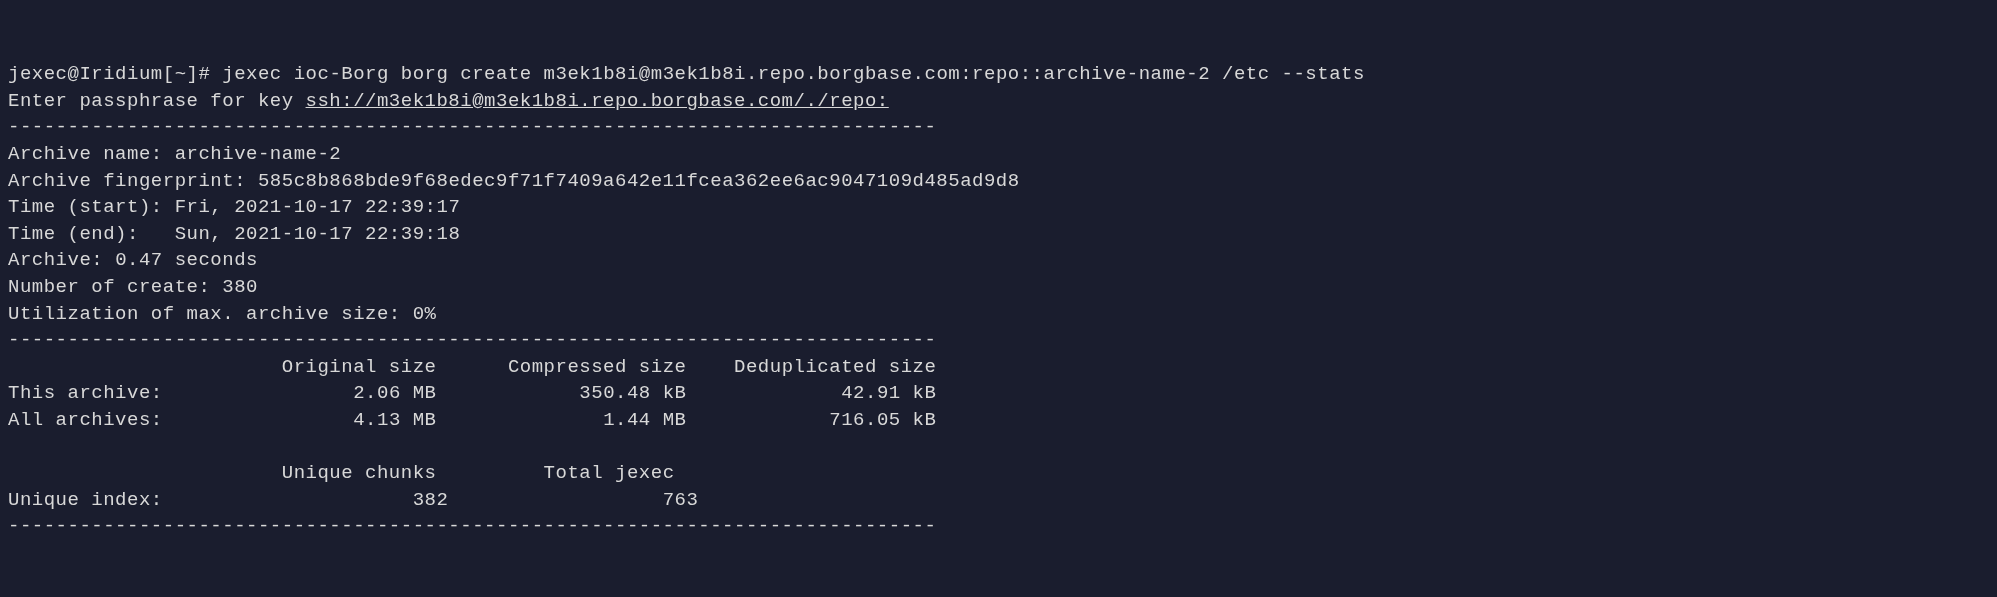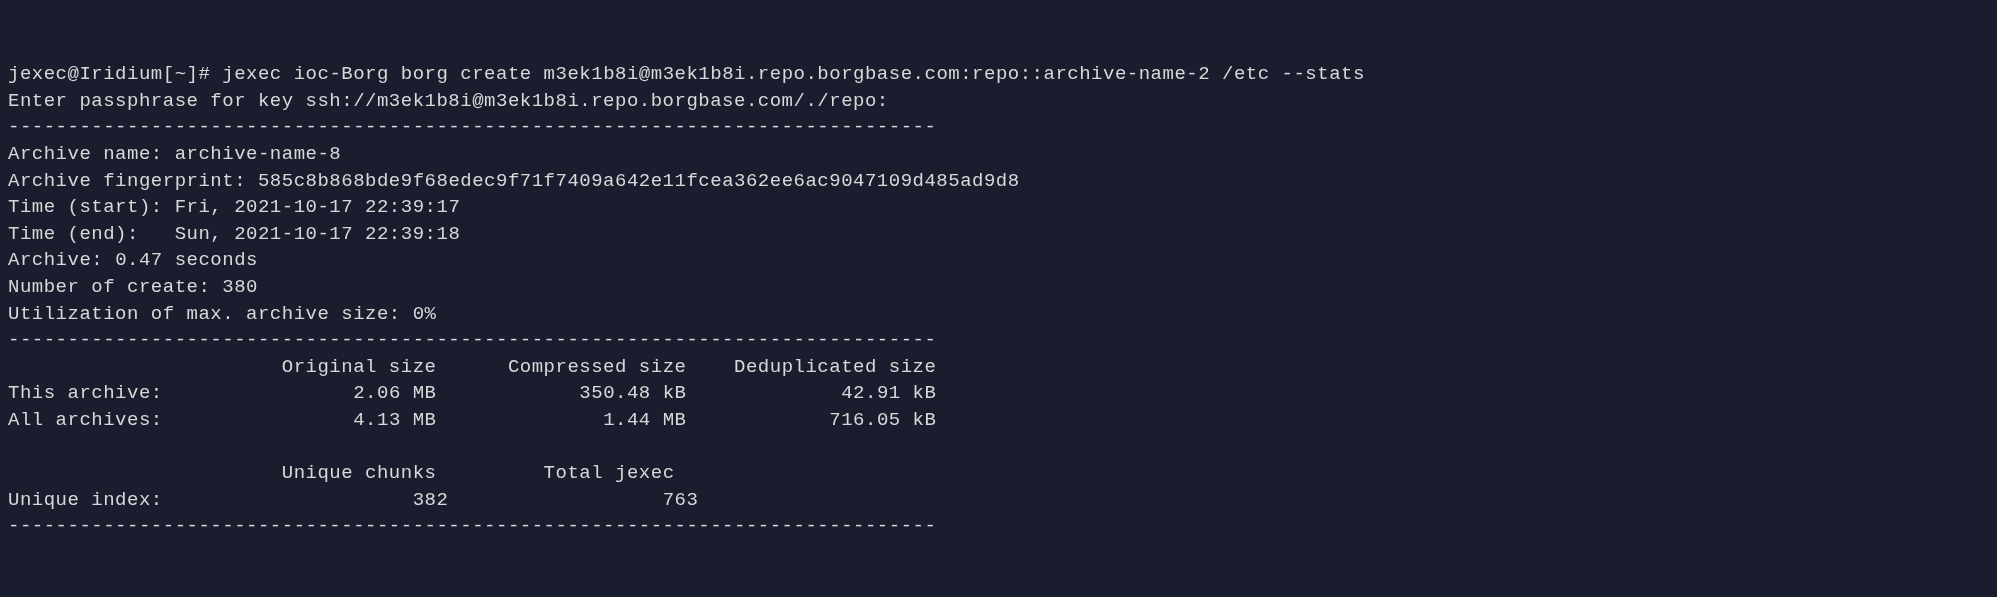--- a/index.html
+++ b/index.html
@@ -7,29 +7,30 @@
       padding: 8px;
       background-color: #1a1d2e;
       color: #d8d8d8;
       font-family: "SF Mono", "Monaco", "Menlo", "Consolas", "Courier New", monospace;
       font-size: 19px;
       line-height: 1.4;
       white-space: pre;
       letter-spacing: 0.5px;
     }
     .underline {
+      text-decoration: underline;
     }
   </style>
 </head>
 <body>
 
 <div><span>jexec@Iridium</span><span>[~]</span><span>#</span> <span>jexec ioc-Borg borg create m3ek1b8i@m3ek1b8i.repo.borgbase.com:repo::archive-name-2 /etc --stats</span>
 <span>Enter passphrase for key </span><span class="underline">ssh://m3ek1b8i@m3ek1b8i.repo.borgbase.com/./repo:</span>
 <span>------------------------------------------------------------------------------</span>
-<span>Archive name:</span> <span>archive-name-8</span>
+<span>Archive name:</span> <span>archive-name-2</span>
 <span>Archive fingerprint:</span> <span>585c8b868bde9f68edec9f71f7409a642e11fcea362ee6ac9047109d485ad9d8</span>
 <span>Time (start):</span> <span>Fri, 2021-10-17 22:39:17</span>
 <span>Time (end):</span>   <span>Sun, 2021-10-17 22:39:18</span>
 <span>Archive:</span> <span>0.47 seconds</span>
 <span>Number of create:</span> <span>380</span>
 <span>Utilization of max. archive size:</span> <span>0%</span>
 <span>------------------------------------------------------------------------------</span>
 <span>                       <span>Original size</span>      <span>Compressed size</span>    <span>Deduplicated size</span></span>
 <span><span>This archive:</span>                <span>2.06 MB</span>            <span>350.48 kB</span>             <span>42.91 kB</span></span>
 <span><span>All archives:</span>                <span>4.13 MB</span>              <span>1.44 MB</span>            <span>716.05 kB</span></span>

